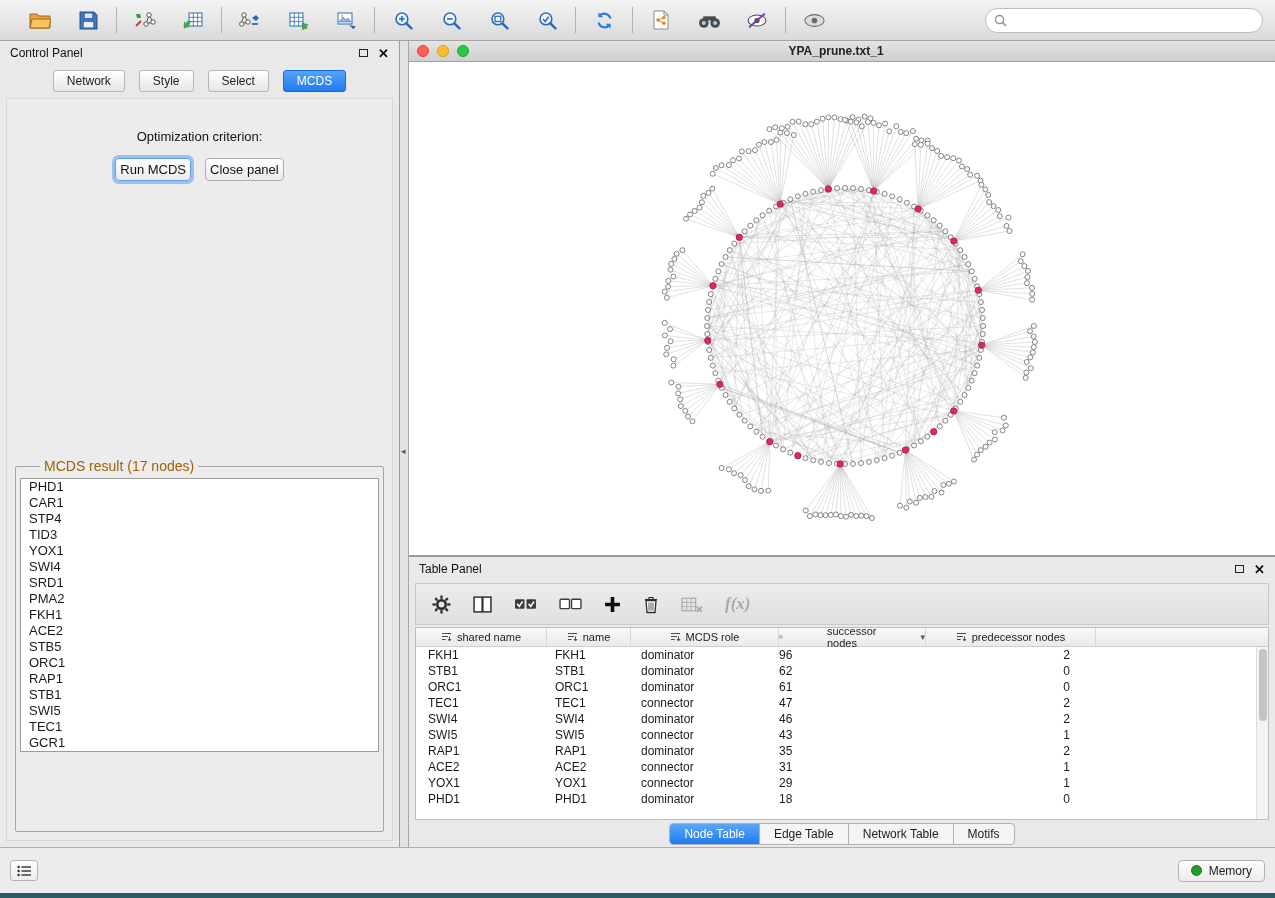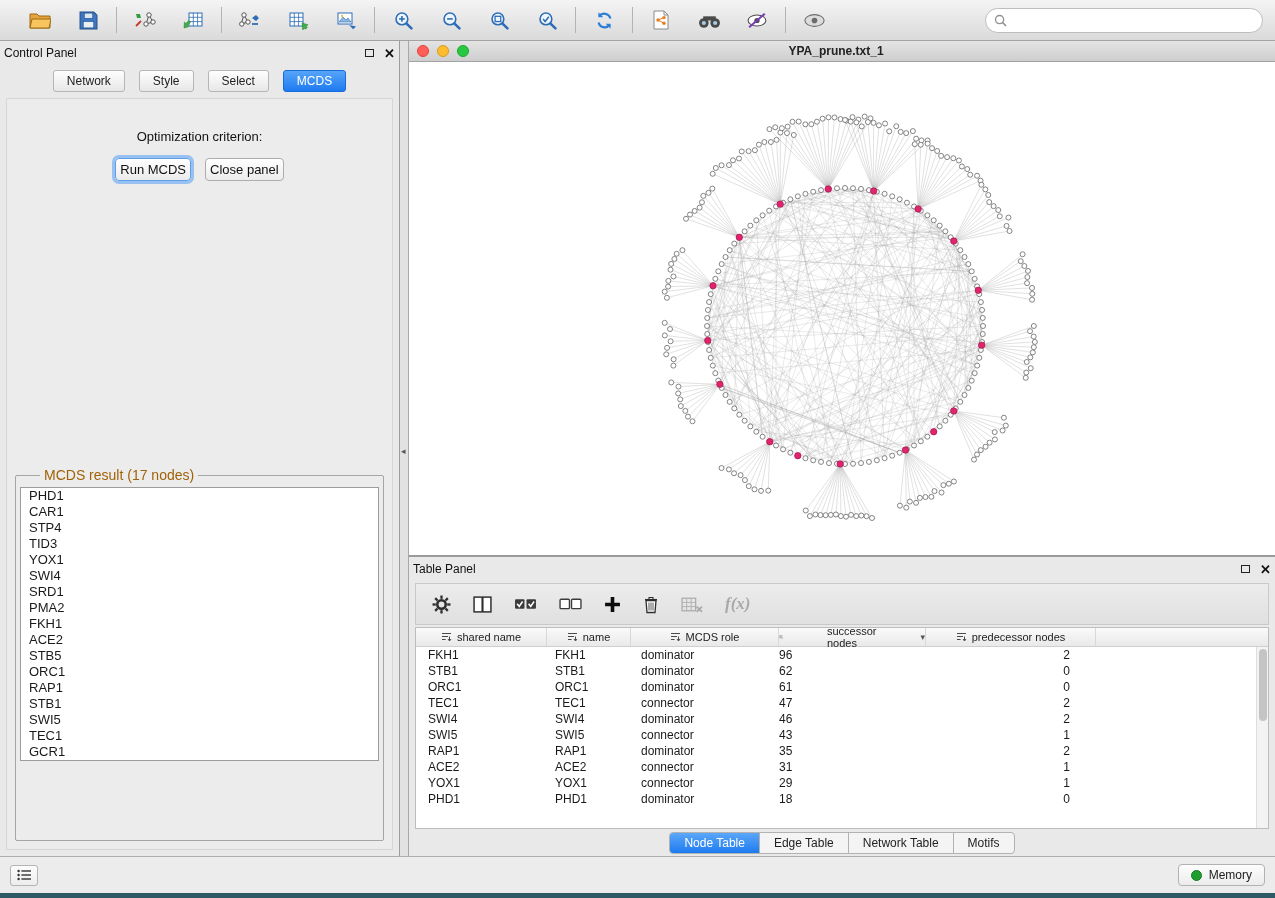--- a/index.html
+++ b/index.html
@@ -18,21 +18,21 @@
   .search-wrap { margin-left:auto; display:flex; align-items:center; background:#fff; border:1px solid #bdbdbd;
     border-radius:13px; height:25px; width:278px; padding:0 8px; gap:5px; }
   .search-wrap input { border:none; outline:none; flex:1; font-size:12px; background:transparent; }
 
   
   .main { flex:1; display:flex; min-height:0; }
 
   
   .control-panel { width:400px; flex:none; background:#e9e9e9; border-right:1px solid #9d9d9d;
     display:flex; flex-direction:column; }
-  .panel-titlebar { height:24px; display:flex; align-items:center; padding:0 4px; flex:none; }
+  .panel-titlebar { height:24px; display:flex; align-items:center; padding:0 10px; flex:none; }
   .panel-title { font-size:12px; color:#111; }
   .panel-ctrls { margin-left:auto; display:flex; align-items:center; gap:10px; }
   .float-box { width:9px; height:8px; border:1.5px solid #222; }
   .close-x { font-size:13px; font-weight:bold; color:#111; line-height:1; }
   .cp-tabs { display:flex; justify-content:center; gap:14px; padding:5px 0 6px; flex:none; }
   .cp-tab { padding:3px 13px; font-size:12px; background:linear-gradient(#fefefe,#e7e7e7);
     border:1px solid #b6b6b6; border-radius:3px; color:#222; cursor:default; }
   .cp-tab.active { background:linear-gradient(#56a4f8,#1e7bf0); border-color:#186cd8; color:#fff; }
   .cp-content { flex:1; display:flex; flex-direction:column; background:#ebebeb;
     border-top:1px solid #d2d2d2; margin:0 6px 6px 6px; border:1px solid #d6d6d6; background:#ececec; }
@@ -91,21 +91,21 @@
   .c4 { width:170px; text-align:right; padding-right:26px; }
   .vscroll { position:absolute; right:0; top:19px; bottom:0; width:12px; background:#f3f3f3; border-left:1px solid #dedede; }
   .vthumb { position:absolute; top:2px; left:2px; width:8px; height:72px; background:#c4c4c4; border-radius:4px; }
   .tp-tabs-row { height:27px; flex:none; display:flex; justify-content:center; align-items:center; }
   .seg { display:flex; border:1px solid #b2b2b2; border-radius:4px; overflow:hidden; background:#f4f4f4; }
   .seg-tab { padding:3px 14px; font-size:12px; border-right:1px solid #b2b2b2; color:#222; cursor:default; }
   .seg-tab:last-child { border-right:none; }
   .seg-tab.active { background:linear-gradient(#5ba7f8,#1e7bf0); color:#fff; }
 
   
-  .statusbar { height:37px; flex:none; background:#ececec; border-top:1px solid #aeaeae; display:flex;
+  .statusbar { height:46px; flex:none; background:#ececec; border-top:1px solid #aeaeae; display:flex;
     align-items:center; padding:0 10px; }
   .list-btn { width:28px; height:21px; border:1px solid #b4b4b4; border-radius:3px;
     background:linear-gradient(#fdfdfd,#ededed); display:flex; align-items:center; justify-content:center; }
   .memory-btn { margin-left:auto; display:flex; align-items:center; gap:7px; border:1px solid #b2b2b2;
     border-radius:4px; background:linear-gradient(#fdfdfd,#ececec); padding:3px 12px; font-size:12px; }
   .mem-dot { width:11px; height:11px; border-radius:50%; background:#1e9e2f; border:1px solid #157a22; }
 </style>
 </head>
 <body>
 

